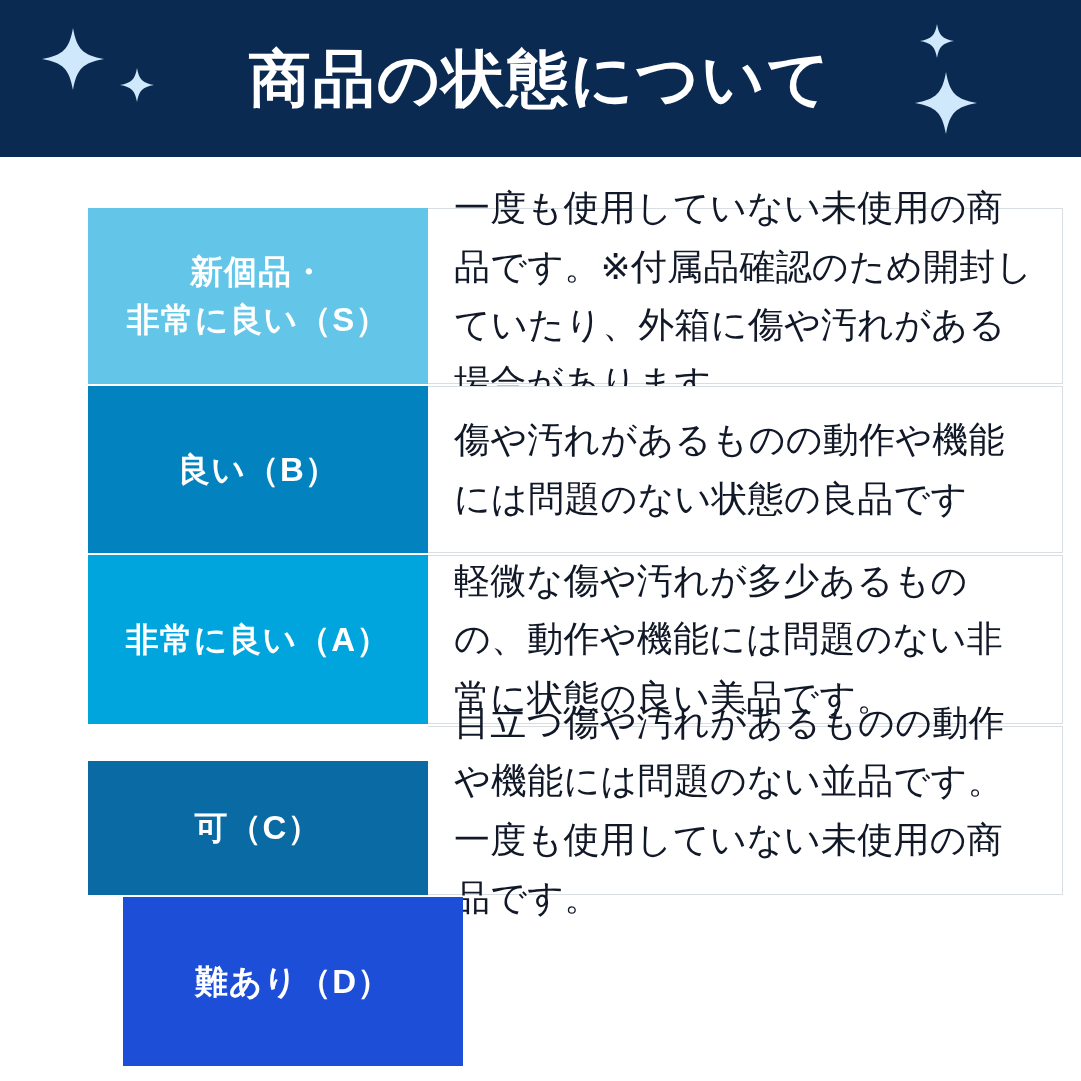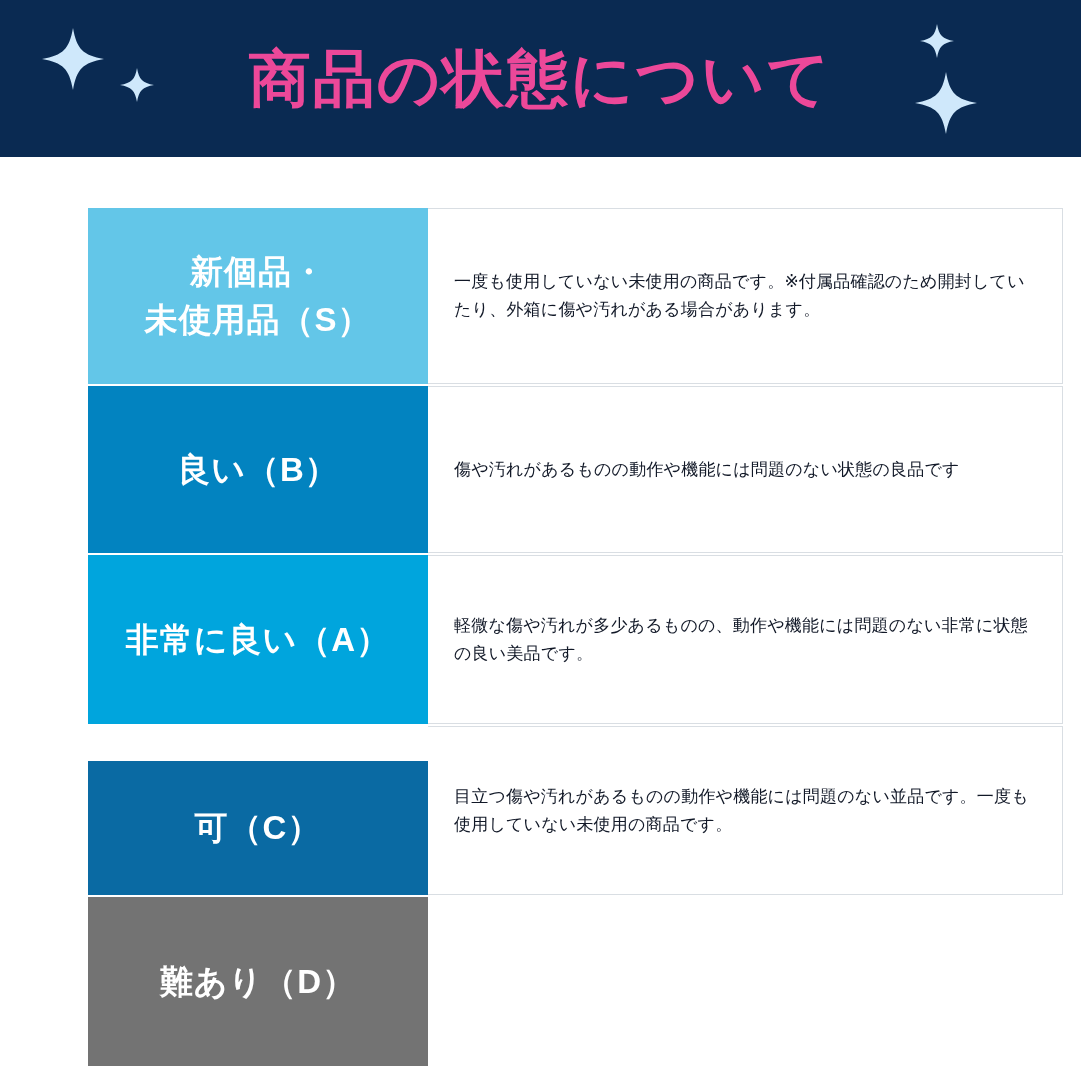--- a/index.html
+++ b/index.html
@@ -27,21 +27,21 @@
     position: relative;
     width: 1081px;
     height: 157px;
     background: #0a2a52;
     display: flex;
     align-items: center;
     justify-content: center;
     overflow: hidden;
   }
   .header-title {
-    color: #ec4899;
+    color: #ffffff;
     font-size: 62px;
     font-weight: 700;
     letter-spacing: 2px;
     line-height: 1;
     white-space: nowrap;
     z-index: 3;
   }
 
   .sparkle {
     position: absolute;
@@ -93,31 +93,31 @@
     background: #ffffff;
     border-top: 1px solid #d9dee3;
     border-right: 1px solid #d9dee3;
     border-bottom: 1px solid #d9dee3;
     display: flex;
     align-items: center;
     padding: 18px 26px 18px 26px;
   }
   .desc-text {
     color: #111827;
-    font-size: 17px;
+    font-size: 36px;
     line-height: 1.62;
     letter-spacing: 0.2px;
     font-weight: 400;
   }
 
   .row-s  .grade-cell { background: #63c6e8; }
   .row-a  .grade-cell { background: #00a5dd; }
   .row-b  .grade-cell { background: #0283c0; }
   .row-c  .grade-cell { background: #0a6aa3; margin-top: 35px; }
-  .row-d  .grade-cell { background: #737373; }
+  .row-d  .grade-cell { background: #1d4ed8; margin-left: 35px; }
 
   .row-s .desc-cell { border-top: 1px solid #d9dee3; }
 
   
   .row-s { height: 176px; }
   .row-a { height: 169px; }
   .row-b { height: 167px; }
   .row-c { height: 169px; }
   .row-d { height: 169px; }
 </style>
@@ -151,21 +151,21 @@
 
     <h1 class="header-title">商品の状態について</h1>
   </div>
 
   <div class="table-wrap">
 
     <div class="row row-s">
       <div class="grade-cell">
         <span>
           <span>新個品・</span><br>
-          <span>未使用品（S）</span>
+          <span>非常に良い（S）</span>
         </span>
       </div>
       <div class="desc-cell">
         <span class="desc-text">一度も使用していない未使用の商品です。※付属品確認のため開封していたり、外箱に傷や汚れがある場合があります。</span>
       </div>
     </div>
 
     <div class="row row-b">
       <div class="grade-cell">
         <span>良い（B）</span>

